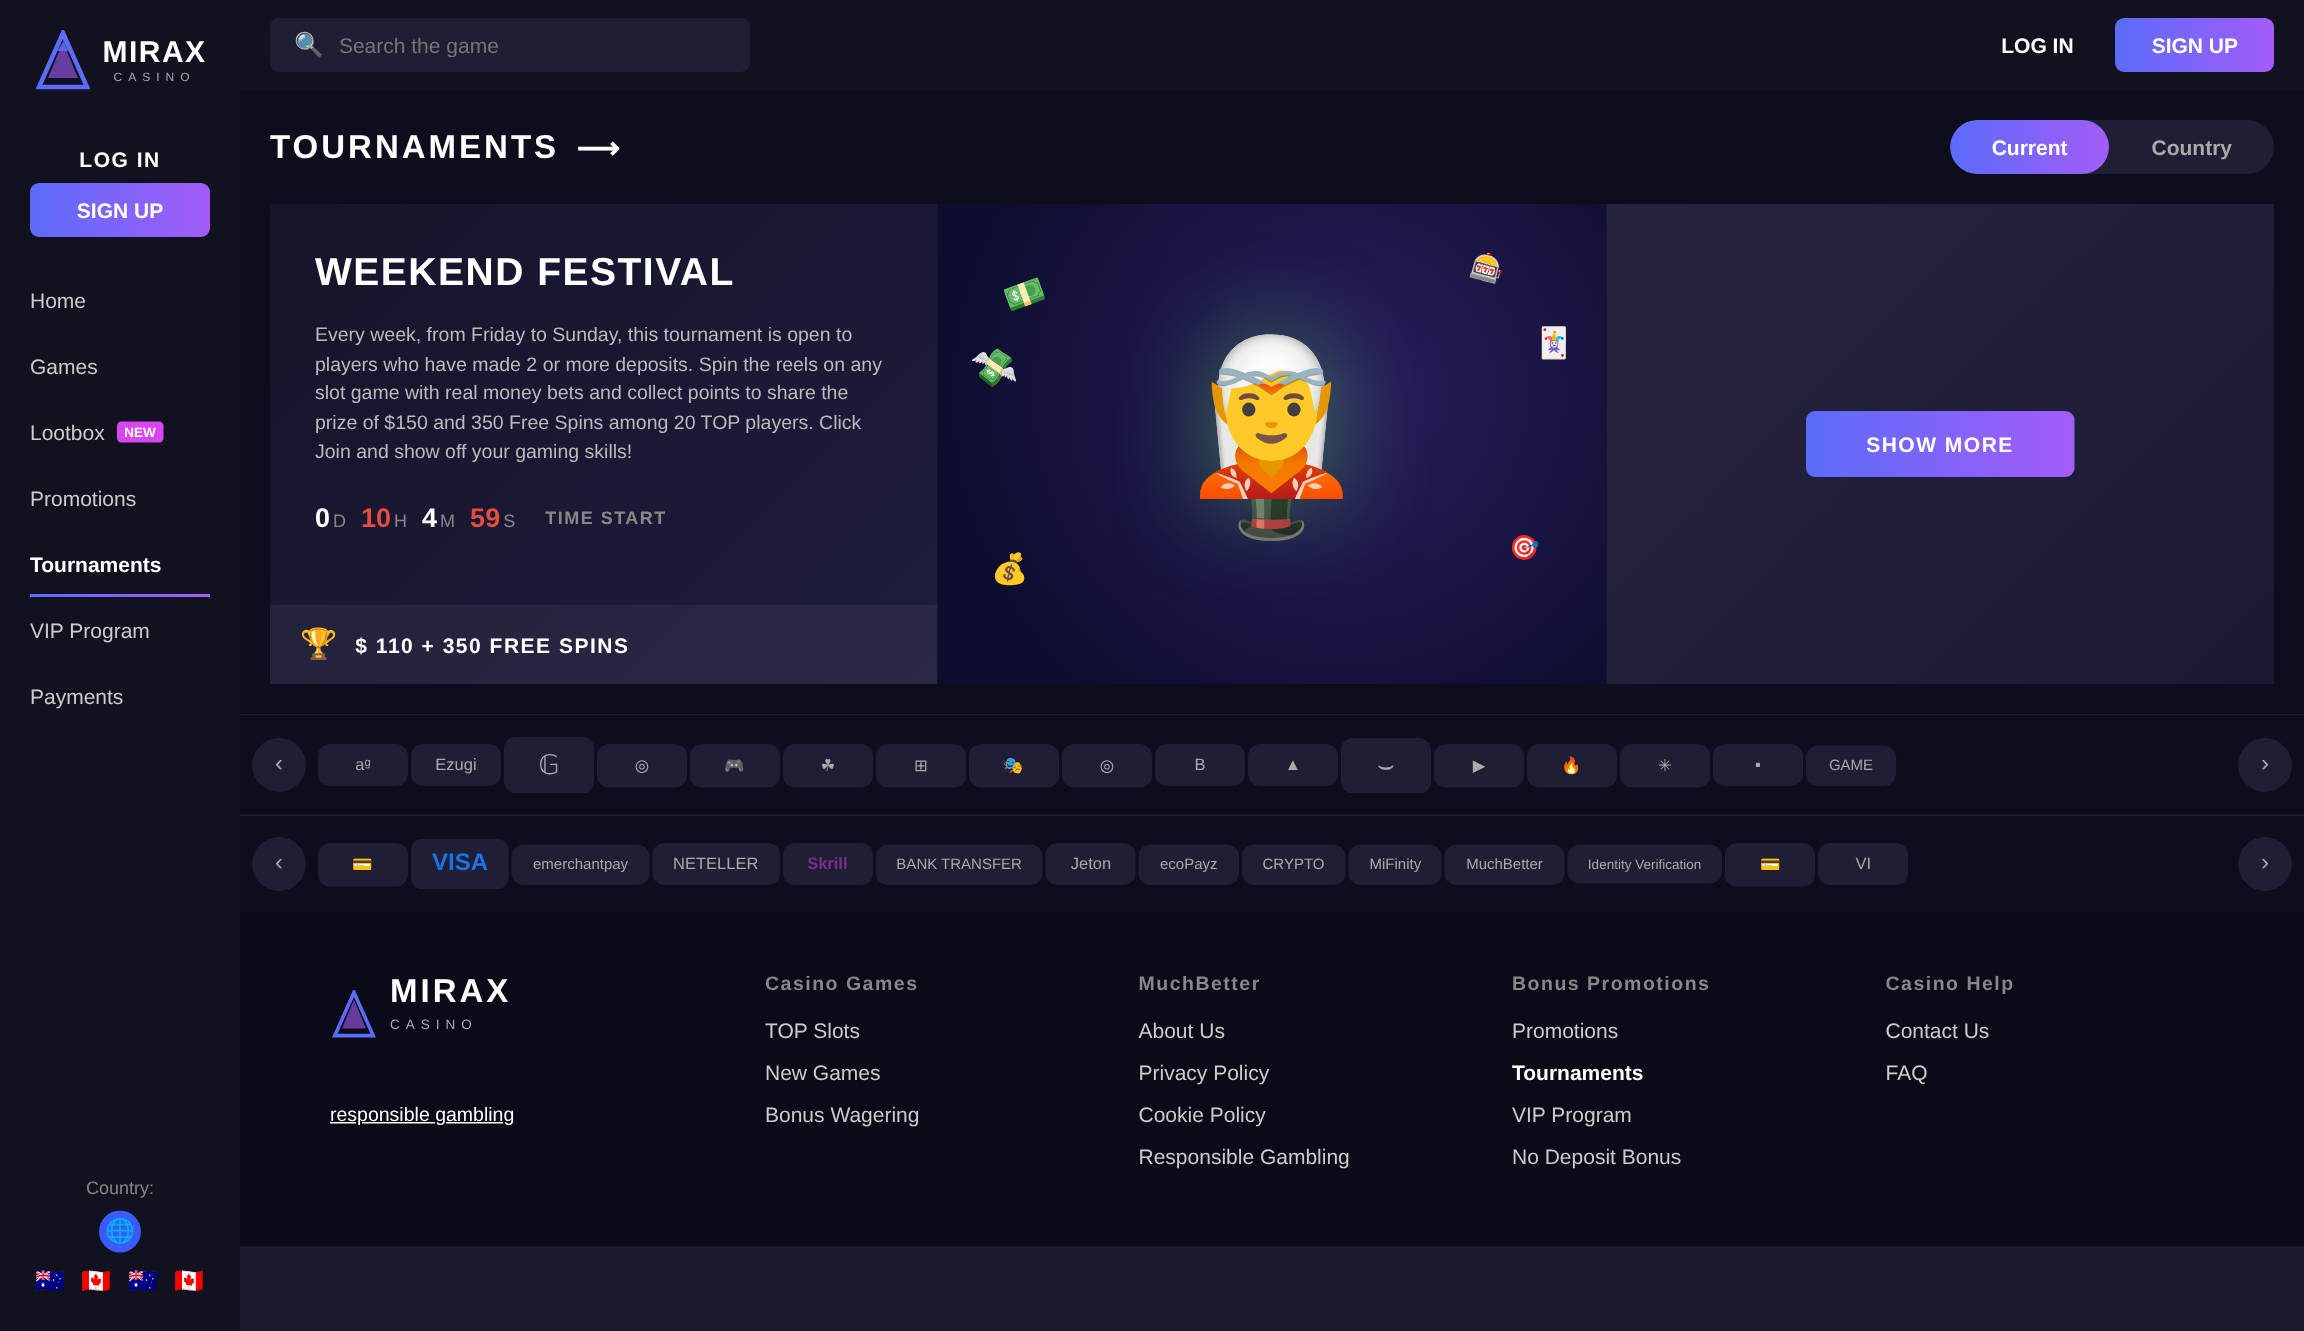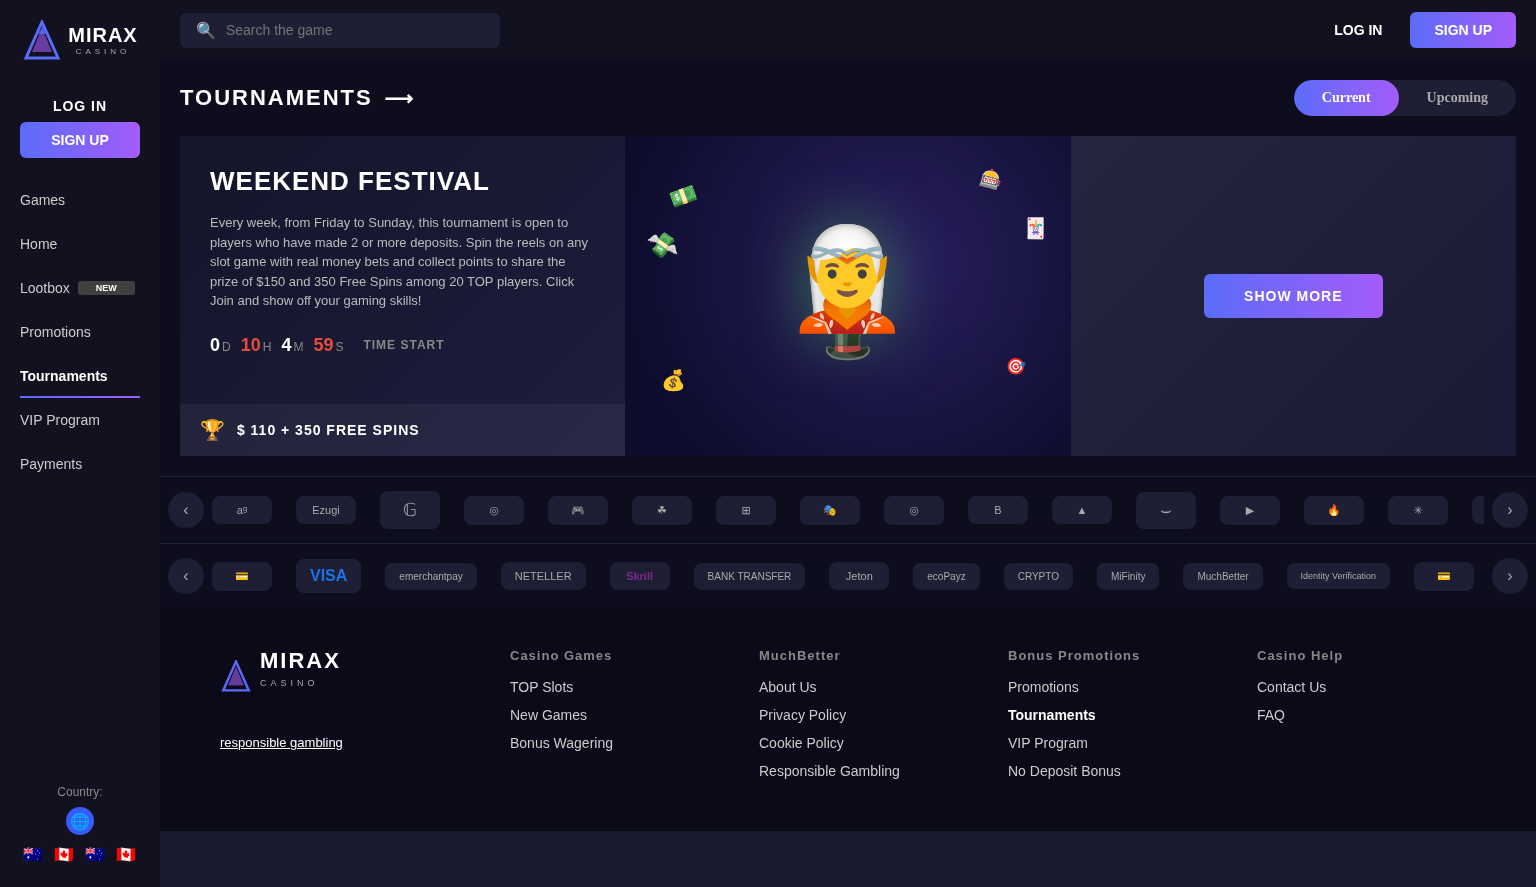--- a/index.html
+++ b/index.html
@@ -65,24 +65,24 @@
       font-weight: bold;
     }
     .sidebar-nav-item.active::after {
       content: '';
       position: absolute;
       bottom: 0; left: 20px; right: 20px;
       height: 2px;
       background: linear-gradient(90deg, #5b6cf9, #a45cf9);
     }
     .new-badge {
-      background: #404040;
+      background: #d946ef;
       color: #fff;
       font-size: 9px;
-      padding: 2px 18px;
+      padding: 2px 5px;
       border-radius: 3px;
       font-weight: bold;
     }
     .sidebar-country {
       margin-top: auto;
       padding: 10px 0;
       width: 100%;
       text-align: center;
     }
     .sidebar-country-label {
@@ -206,21 +206,20 @@
     }
     .tab-btn {
       padding: 10px 28px;
       border: none;
       background: transparent;
       color: #aaa;
       font-size: 14px;
       font-weight: bold;
       cursor: pointer;
       border-radius: 25px;
-      font-family: Liberation Serif, serif;
     }
     .tab-btn.active {
       background: linear-gradient(90deg, #5b6cf9, #a45cf9);
       color: #fff;
     }
 
     
     .tournament-cards {
       display: grid;
       grid-template-columns: 1fr 1fr 1fr;
@@ -340,21 +339,21 @@
       font-size: 16px;
       display: flex;
       align-items: center;
       justify-content: center;
       flex-shrink: 0;
       margin: 0 8px;
     }
     .providers-list {
       display: flex;
       align-items: center;
-      gap: 24px;
+      gap: 2px;
       overflow: hidden;
       flex: 1;
     }
     .provider-logo {
       background: #1e1e35;
       border-radius: 8px;
       padding: 8px 14px;
       font-size: 11px;
       color: #aaa;
       white-space: nowrap;
@@ -450,24 +449,24 @@
         <div style="font-size:8px;color:#aaa;letter-spacing:4px;">CASINO</div>
       </div>
     </div>
   </div>
 
   <button class="sidebar-login-btn">LOG IN</button>
   <button class="sidebar-signup-btn">SIGN UP</button>
 
   <nav class="sidebar-nav">
     <div class="sidebar-nav-item">
+      <span>Home</span>
+    </div>
+    <div class="sidebar-nav-item">
       <span>Games</span>
-    </div>
-    <div class="sidebar-nav-item">
-      <span>Home</span>
     </div>
     <div class="sidebar-nav-item">
       <span>Lootbox</span>
       <span class="new-badge">NEW</span>
     </div>
     <div class="sidebar-nav-item">
       <span>Promotions</span>
     </div>
     <div class="sidebar-nav-item active">
       <span>Tournaments</span>
@@ -506,21 +505,21 @@
   </div>
 
   <div class="tournaments-section">
     <div class="tournaments-header">
       <div class="tournaments-title">
         <span>TOURNAMENTS</span>
         <span class="arrow">⟶</span>
       </div>
       <div class="tab-group">
         <button class="tab-btn active">Current</button>
-        <button class="tab-btn">Upcoming</button>
+        <button class="tab-btn">Country</button>
       </div>
     </div>
 
     <div class="tournament-cards">
 
       <div class="card-left" style="background: linear-gradient(135deg, #14142a 0%, #1e1e3e 100%);">
         <div class="card-left-content">
           <div class="card-title">WEEKEND FESTIVAL</div>
           <div class="card-desc">Every week, from Friday to Sunday, this tournament is open to players who have made 2 or more deposits. Spin the reels on any slot game with real money bets and collect points to share the prize of $150 and 350 Free Spins among 20 TOP players. Click Join and show off your gaming skills!</div>
           <div class="countdown">

